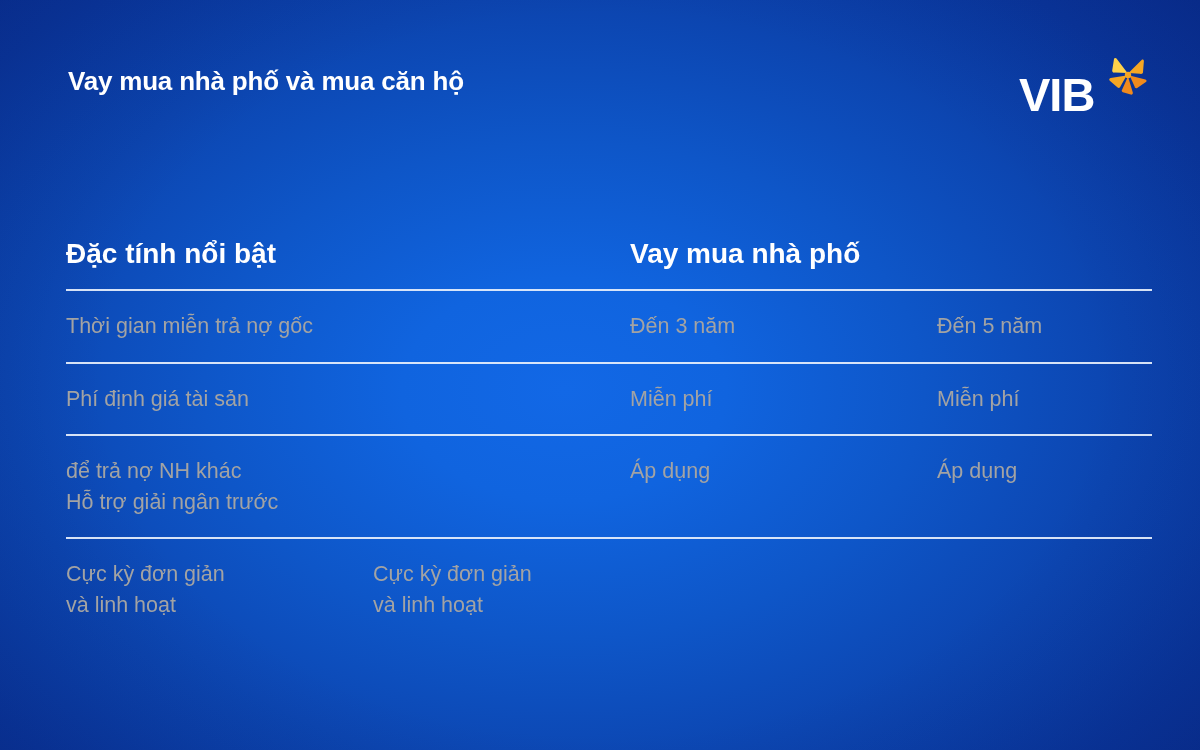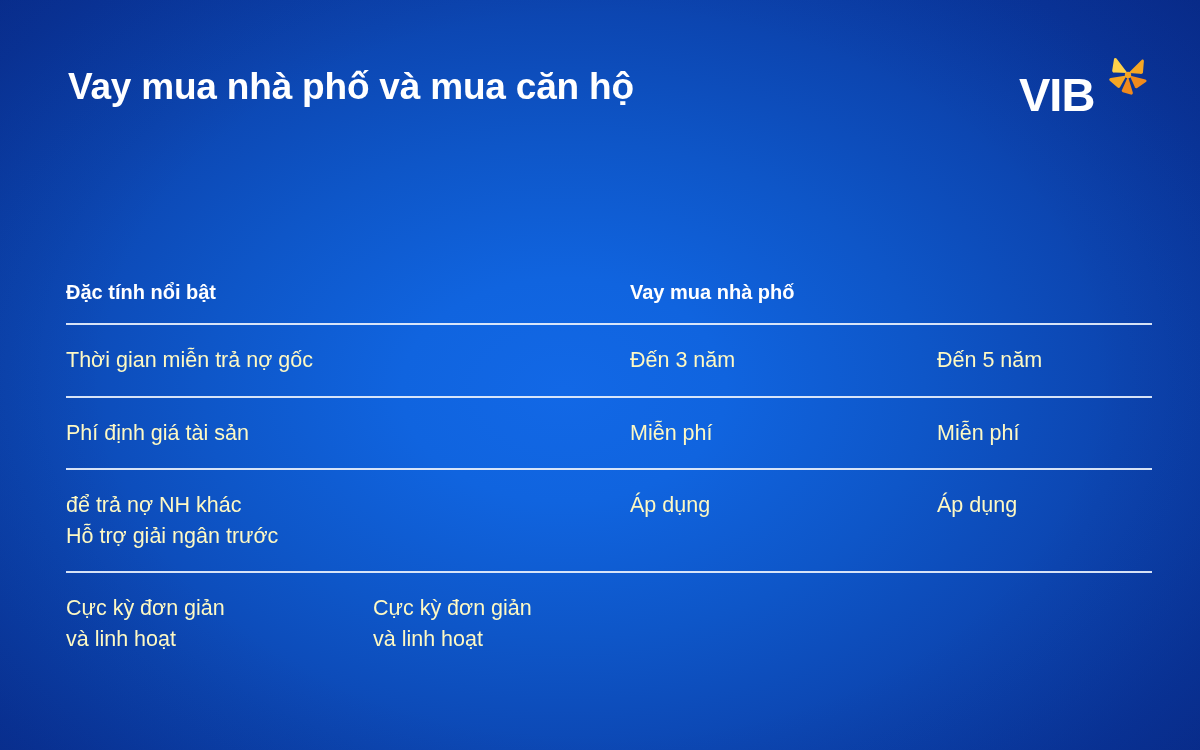--- a/index.html
+++ b/index.html
@@ -43,21 +43,21 @@
     pointer-events:none;
   }
 
   .page { position:absolute; inset:0; }
 
   
   .title {
     position:absolute;
     left:68px;
     top:66px;
-    font-size:37px;
+    font-size:26px;
     font-weight:bold;
     color:#ffffff;
     letter-spacing:-0.2px;
     white-space:nowrap;
   }
 
   .logo {
     position:absolute;
     right:42px;
     top:56px;
@@ -102,30 +102,29 @@
     height:2px;
     background:rgba(232,240,252,0.92);
     width:100%;
   }
 
   .c1 { width:564px; flex:none; }
   .c2 { width:307px; flex:none; }
   .c3 { width:215px; flex:none; }
 
   .head-cell {
-    font-size:20px;
+    font-size:28px;
     font-weight:bold;
     color:#ffffff;
     line-height:1.25;
-    margin-top:44px;
   }
   .body-cell {
     font-size:21.5px;
     font-weight:normal;
-    color:#fef9c3;
+    color:#a3a3a3;
     line-height:1.42;
   }
   .body-cell .line { display:block; white-space:nowrap; }
 </style>
 </head>
 <body>
 
 <div class="bg"></div>
 <div class="bg-vignette"></div>
 

